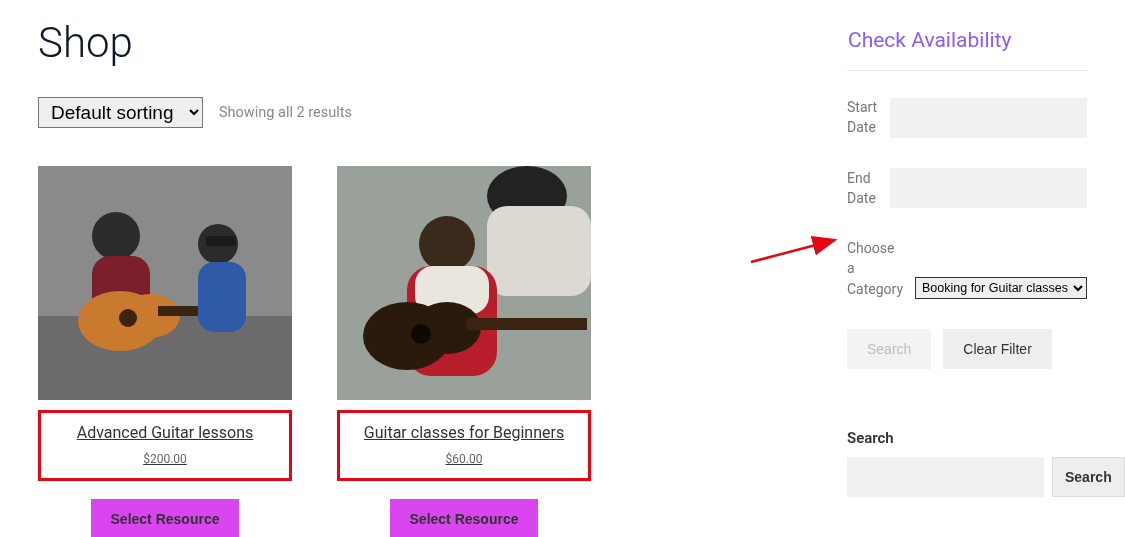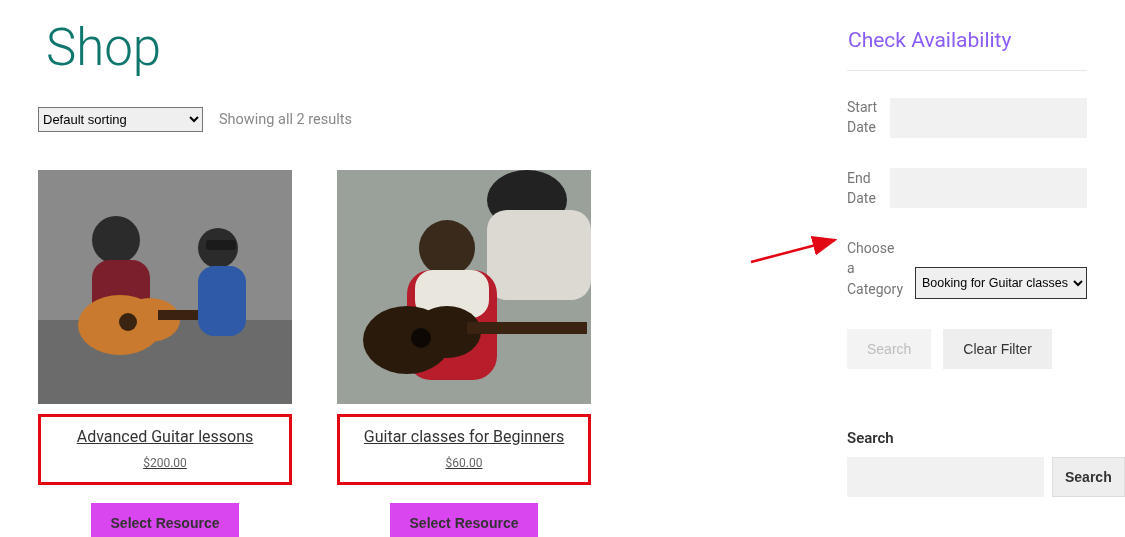--- a/index.html
+++ b/index.html
@@ -18,33 +18,33 @@
   .main {
     flex: 1;
     max-width: 790px;
   }
   .sidebar {
     width: 240px;
     padding-top: 18px;
   }
   h1.page-title {
     font-weight: 300;
-    font-size: 51px;
-    color: #0f766e;
-    margin: 8px 0 30px 8px;
+    font-size: 42px;
+    color: #0f172a;
+    margin: 8px 0 30px 0;
   }
   .toolbar {
     display: flex;
     align-items: center;
     gap: 16px;
     margin-bottom: 38px;
   }
   .sorting-select {
-    font-size: 13px;
-    padding: 3px 0;
+    font-size: 19px;
+    padding: 3px 8px;
     border: 1px solid #767676;
     background: #efefef;
     min-width: 165px;
   }
   .result-count {
     color: #888;
     font-size: 14.5px;
   }
   .products {
     display: flex;
@@ -118,21 +118,21 @@
     background: #f1f1f1;
     border: none;
     padding: 0 8px;
     font-size: 14px;
   }
   .cat-select {
     flex: 1;
     font-size: 12.5px;
     border: 1px solid #333;
     padding: 2px 2px;
-    height: 32px;
+    height: 22px;
     background: #efefef;
   }
   .btn-row {
     display: flex;
     gap: 12px;
     margin-bottom: 60px;
   }
   .search-btn-disabled {
     background: #f3f3f3;
     color: #bdbdbd;

